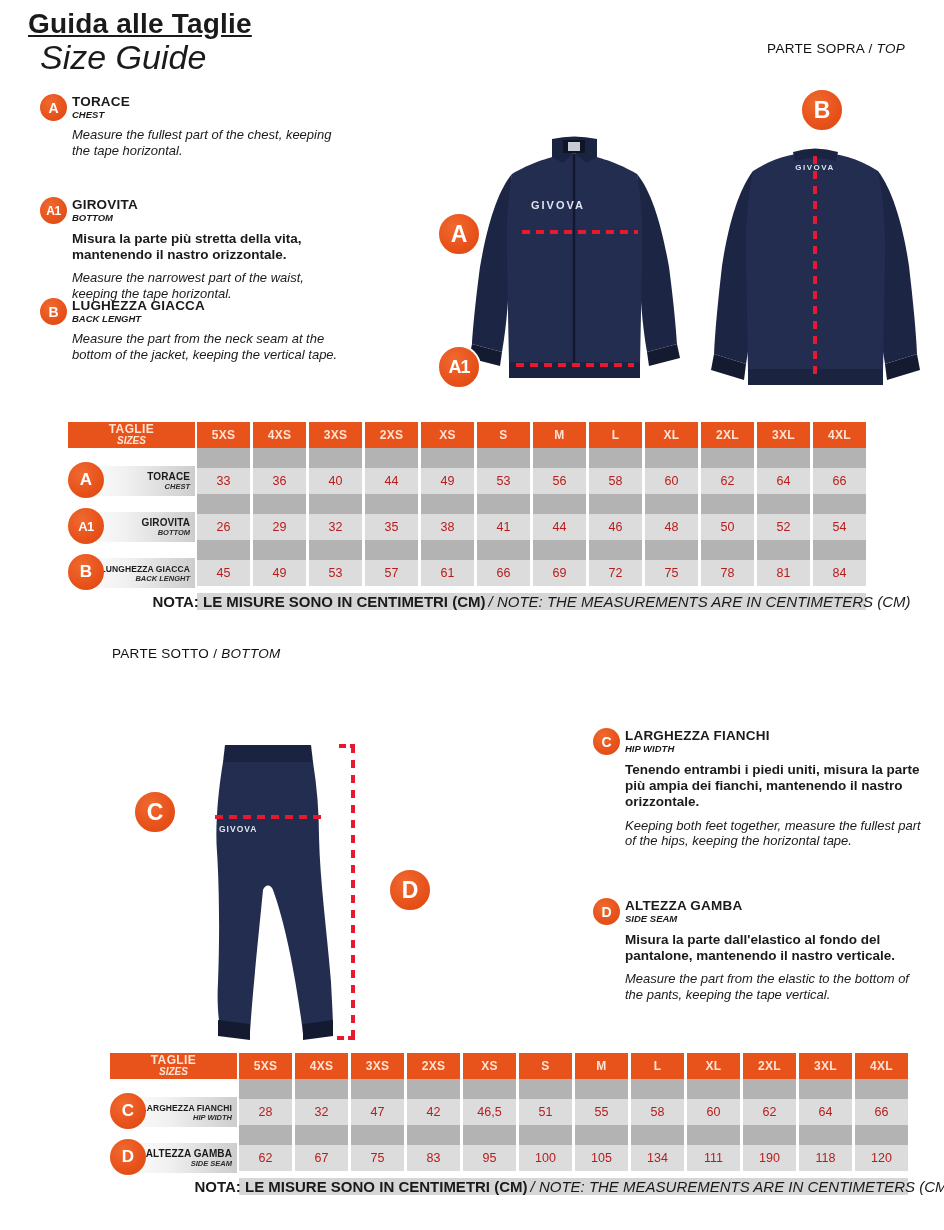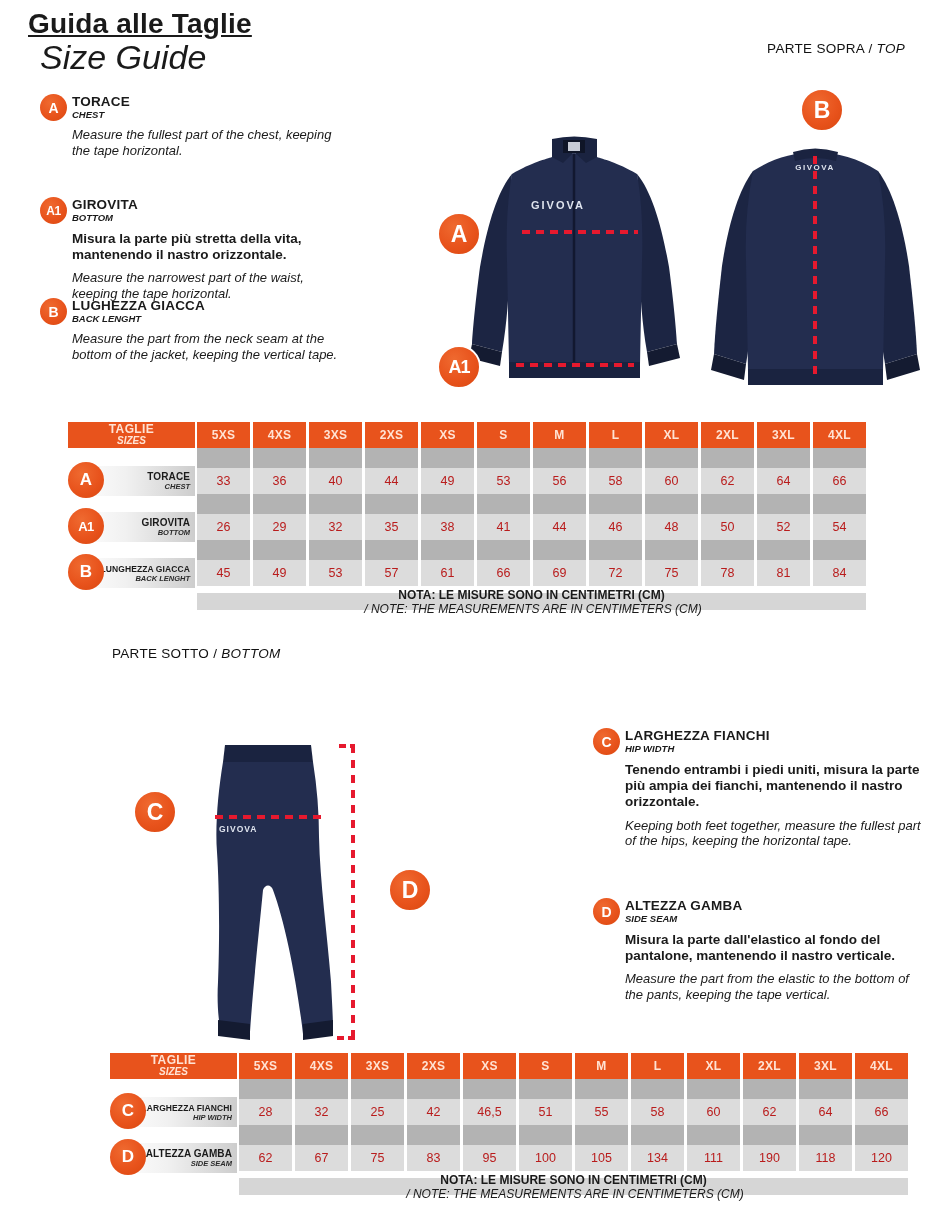--- a/index.html
+++ b/index.html
@@ -48,21 +48,21 @@
   .rl-it.long { font-size:8.5px; }
   .rl-en { font-size:7.5px; font-style:italic; font-weight:bold; color:#2a2a2a; }
   .cols { position:absolute; left:129px; top:0; display:flex; }
   .size-col { width:53px; margin-right:3px; }
   .size-head { height:26px; background:#e8531c; color:#ffe3d4; font-weight:bold; font-size:12px;
                display:flex; align-items:center; justify-content:center; letter-spacing:.3px; }
   .band { height:20px; background:#b3b3b3; }
   .val  { height:26px; background:#dcdcdc; display:flex; align-items:center; justify-content:center;
           font-size:12.5px; color:#b91c1c; }
   .note-bar { position:absolute; left:129px; width:669px; height:17px; background:#d6d6d6;
-              display:flex; align-items:center; justify-content:center; font-size:12px; white-space:nowrap;flex-direction:column; }
+              display:flex; align-items:center; justify-content:center; font-size:15px; white-space:nowrap; }
   .note-bar .n-it { font-weight:bold; }
   .note-bar .n-en { font-style:italic; margin-left:3px; }
 
   
   .garment { position:absolute; z-index:1; }
 </style>
 </head>
 <body>
 
 <div class="page">
@@ -349,21 +349,21 @@
         <div class="size-col">
           <div class="size-head">4XS</div>
           <div class="band"></div>
           <div class="val">32</div>
           <div class="band"></div>
           <div class="val">67</div>
         </div>
         <div class="size-col">
           <div class="size-head">3XS</div>
           <div class="band"></div>
-          <div class="val">25</div>
+          <div class="val">47</div>
           <div class="band"></div>
           <div class="val">75</div>
         </div>
         <div class="size-col">
           <div class="size-head">2XS</div>
           <div class="band"></div>
           <div class="val">42</div>
           <div class="band"></div>
           <div class="val">83</div>
         </div>

